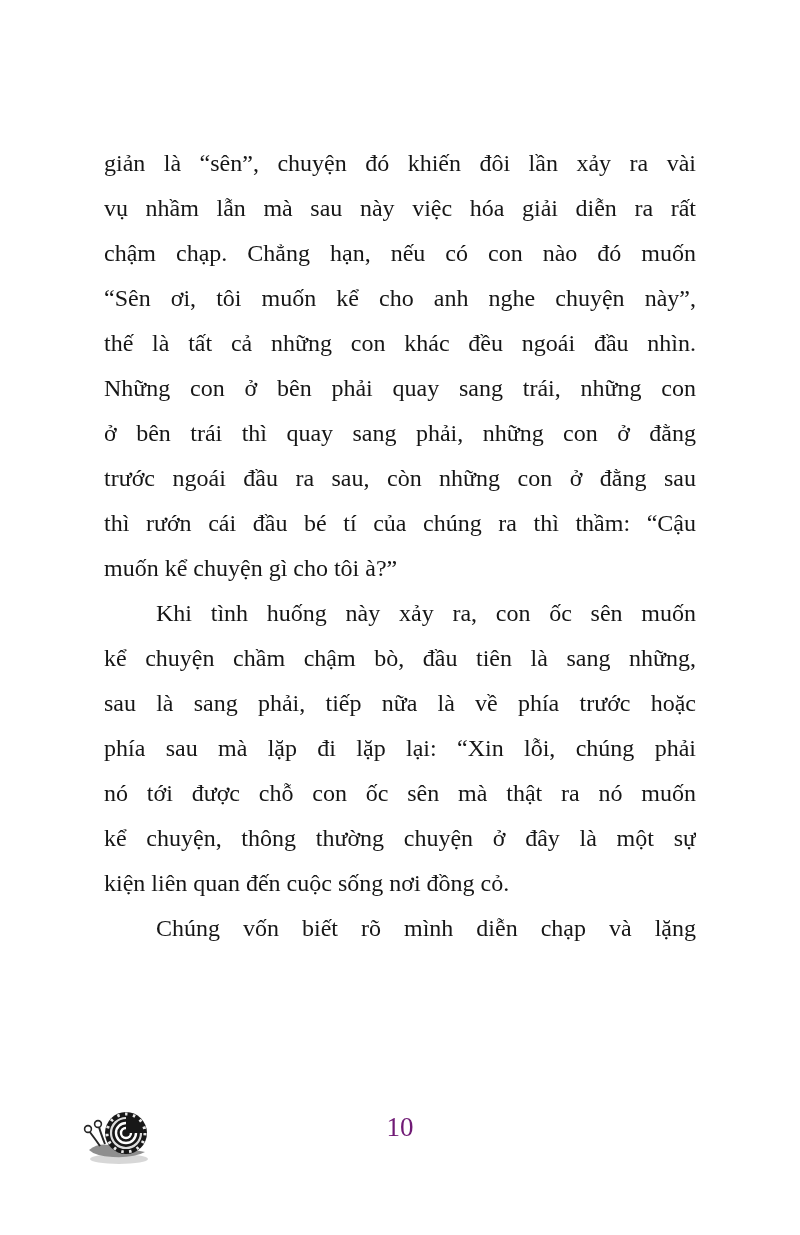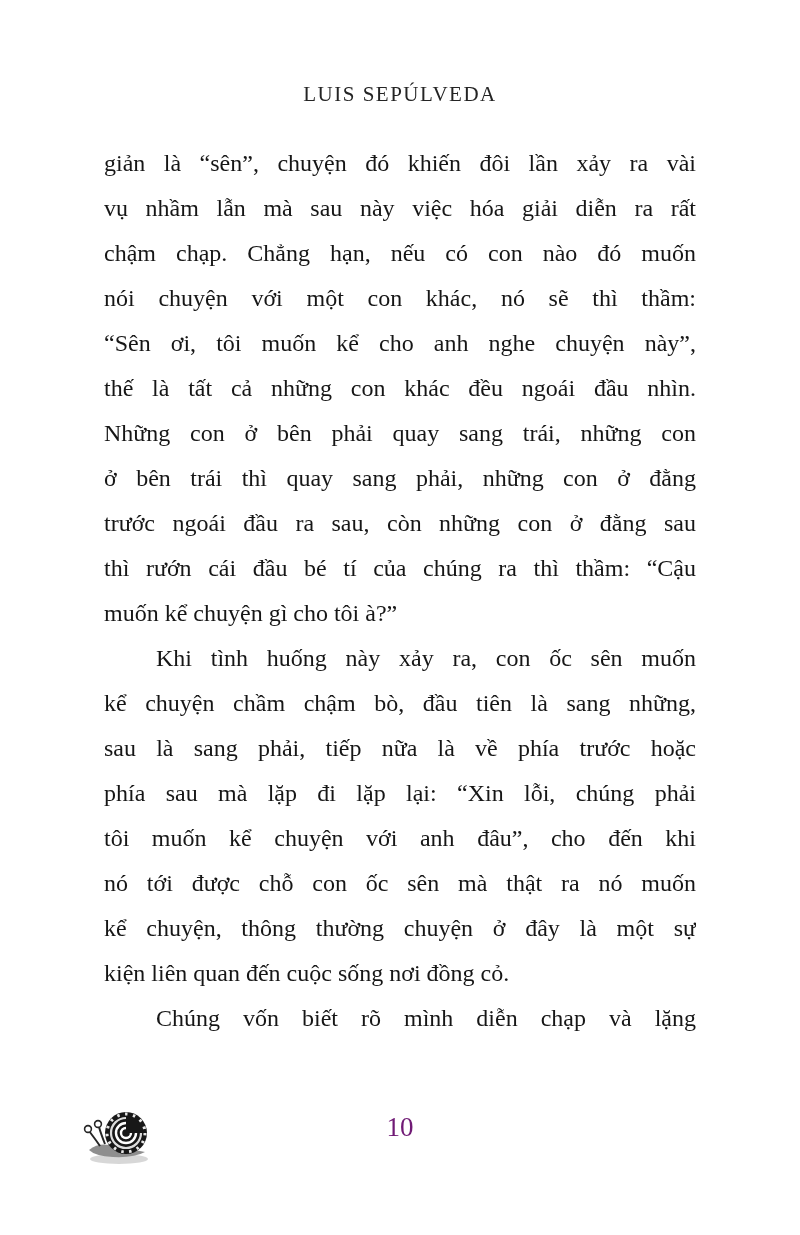--- a/index.html
+++ b/index.html
@@ -24,44 +24,41 @@
     position:absolute;top:1112px;left:0;width:100%;
     text-align:center;font-size:27px;color:#701a75;
   }
   .snail{position:absolute;left:82px;top:1104px;width:72px;height:62px;}
 </style>
 </head>
 <body>
 
 <div class="page">
 
-  <div class="running-head">LUIS SEPÚLVEDA</div>
 
   <div class="body-text">
 
     <div>
       <div class="ln">giản là “sên”, chuyện đó khiến đôi lần xảy ra vài</div>
       <div class="ln">vụ nhầm lẫn mà sau này việc hóa giải diễn ra rất</div>
       <div class="ln">chậm chạp. Chẳng hạn, nếu có con nào đó muốn</div>
-      <div class="ln">nói chuyện với một con khác, nó sẽ thì thầm:</div>
       <div class="ln">“Sên ơi, tôi muốn kể cho anh nghe chuyện này”,</div>
       <div class="ln">thế là tất cả những con khác đều ngoái đầu nhìn.</div>
       <div class="ln">Những con ở bên phải quay sang trái, những con</div>
       <div class="ln">ở bên trái thì quay sang phải, những con ở đằng</div>
       <div class="ln">trước ngoái đầu ra sau, còn những con ở đằng sau</div>
       <div class="ln">thì rướn cái đầu bé tí của chúng ra thì thầm: “Cậu</div>
       <div class="ln plast">muốn kể chuyện gì cho tôi à?”</div>
     </div>
 
     <div>
       <div class="ln indent">Khi tình huống này xảy ra, con ốc sên muốn</div>
       <div class="ln">kể chuyện chầm chậm bò, đầu tiên là sang những,</div>
       <div class="ln">sau là sang phải, tiếp nữa là về phía trước hoặc</div>
       <div class="ln">phía sau mà lặp đi lặp lại: “Xin lỗi, chúng phải</div>
-      <div class="ln">tôi muốn kể chuyện với anh đâu”, cho đến khi</div>
       <div class="ln">nó tới được chỗ con ốc sên mà thật ra nó muốn</div>
       <div class="ln">kể chuyện, thông thường chuyện ở đây là một sự</div>
       <div class="ln plast">kiện liên quan đến cuộc sống nơi đồng cỏ.</div>
     </div>
 
     <div>
       <div class="ln indent">Chúng vốn biết rõ mình diễn chạp và lặng</div>
     </div>
 
   </div>

